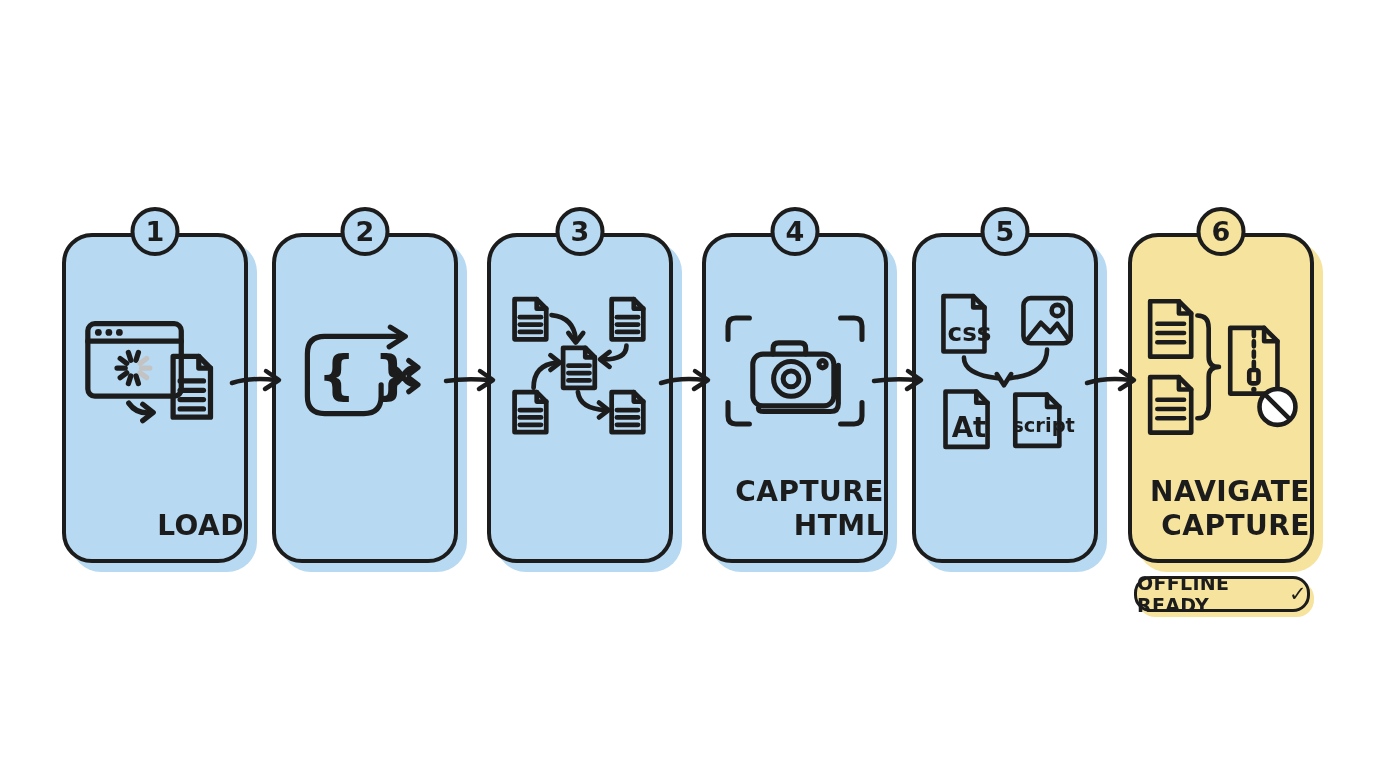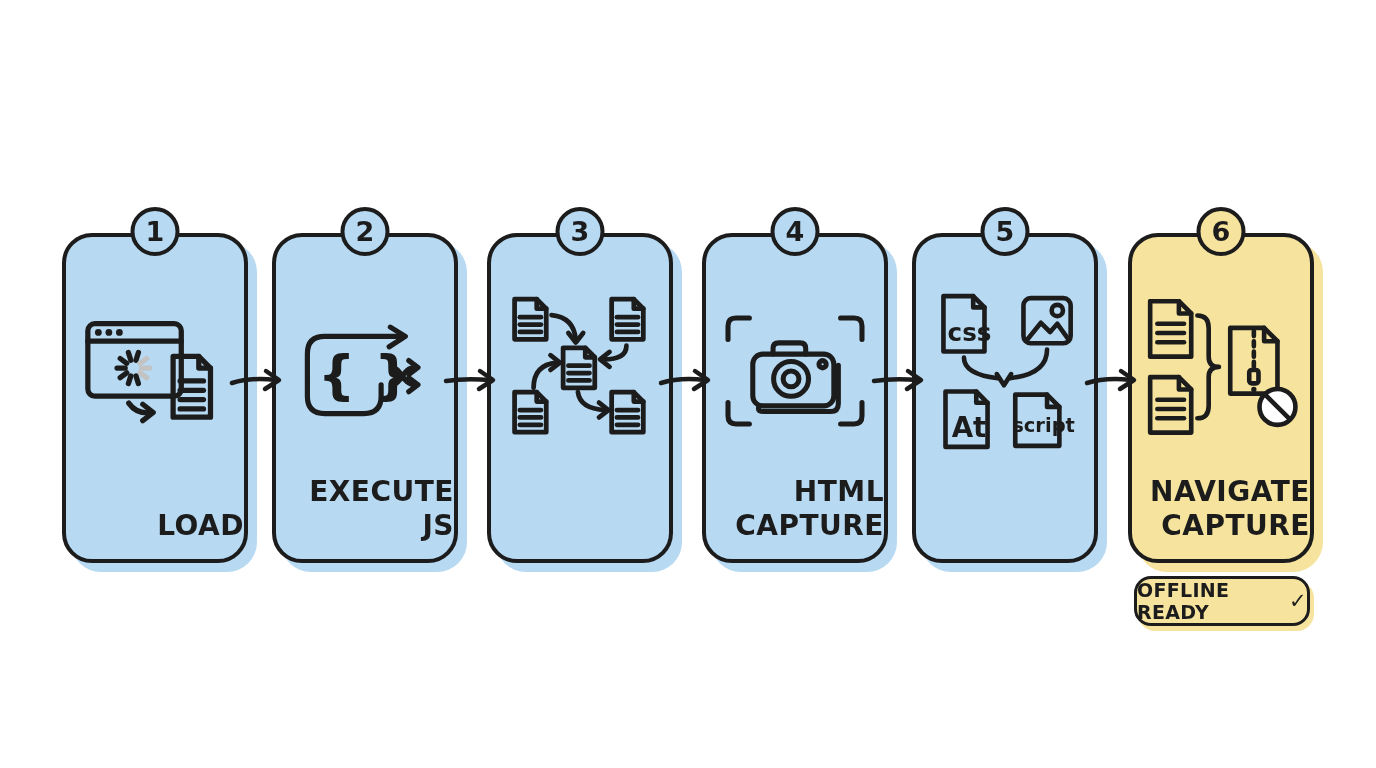--- a/index.html
+++ b/index.html
@@ -81,21 +81,21 @@
   }
   .arr-1 { left: 229px; }
   .arr-2 { left: 443px; }
   .arr-3 { left: 658px; }
   .arr-4 { left: 871px; }
   .arr-5 { left: 1084px; }
 
   .badge {
     position: absolute;
     left: 1134px; top: 576px;
-    width: 176px; height: 50px;
+    width: 176px; height: 36px;
     background: var(--card-yellow);
     border: 3.5px solid var(--ink);
     border-radius: 17px;
     display: flex; align-items: center; justify-content: center;
     gap: 19px;
     font-size: 19px; font-weight: 700;
     letter-spacing: 0.3px;
     box-shadow: 4px 5px 0 0 var(--card-yellow);
     z-index: 2;
   }
@@ -175,24 +175,20 @@
         <path class="ink-stroke" d="M97,22 H30 Q15,22 15,37 V74 Q15,89 30,89 H64 Q79,89 79,74 V64"></path>
         <polyline class="ink-stroke" points="87,14 100,22 86,31"></polyline>
         <text class="icon-text" x="24" y="72" font-size="46">{ }</text>
 
         <path class="ink-stroke" d="M88,49 C97,49 97,64 109,64"></path>
         <polyline class="ink-stroke" points="103,58 111,64 103,70"></polyline>
         <path class="ink-stroke" d="M88,64 C97,64 97,49 109,49"></path>
         <polyline class="ink-stroke" points="103,43 111,49 103,55"></polyline>
       </svg>
     </div>
-    <div class="card-label">
-      <div>EXECUTE</div>
-      <div>JS</div>
-    </div>
   </div>
 
   <div class="card card-3">
     <div class="step-num">3</div>
     <div class="icon-wrap">
       <svg width="148" height="153" viewBox="0 0 140 145">
         <g transform="translate(8,4)">
           <path class="ink-stroke" d="M0,0 H21 L30,9 V38 H0 Z"></path>
             <path class="ink-stroke" d="M21,0 V9 H30"></path>
           <line class="ink-stroke" x1="5" y1="17" x2="25" y2="17"></line>
@@ -252,22 +248,22 @@
 
         <path class="ink-stroke" d="M48,40 V35 Q48,30 53,30 H72 Q77,30 77,35 V40"></path>
         <rect class="ink-stroke" x="30" y="40" width="72" height="46" rx="9"></rect>
         <path class="ink-stroke" d="M106,50 V84 Q106,91 99,91 H40 Q35,91 35,88"></path>
         <circle class="ink-stroke" cx="64" cy="62" r="15.5"></circle>
         <circle class="ink-stroke" cx="64" cy="62" r="7"></circle>
         <circle class="ink-stroke" cx="92" cy="49" r="3.2"></circle>
       </svg>
     </div>
     <div class="card-label">
+      <div>CAPTURE</div>
       <div>HTML</div>
-      <div>CAPTURE</div>
     </div>
   </div>
 
   <div class="card card-5">
     <div class="step-num">5</div>
     <div class="icon-wrap">
       <svg width="144" height="159" viewBox="0 0 140 155">
 
         <g transform="translate(10,4)">
           <path class="ink-stroke" d="M0,0 H29 L40,11 V54 H0 Z"></path>

